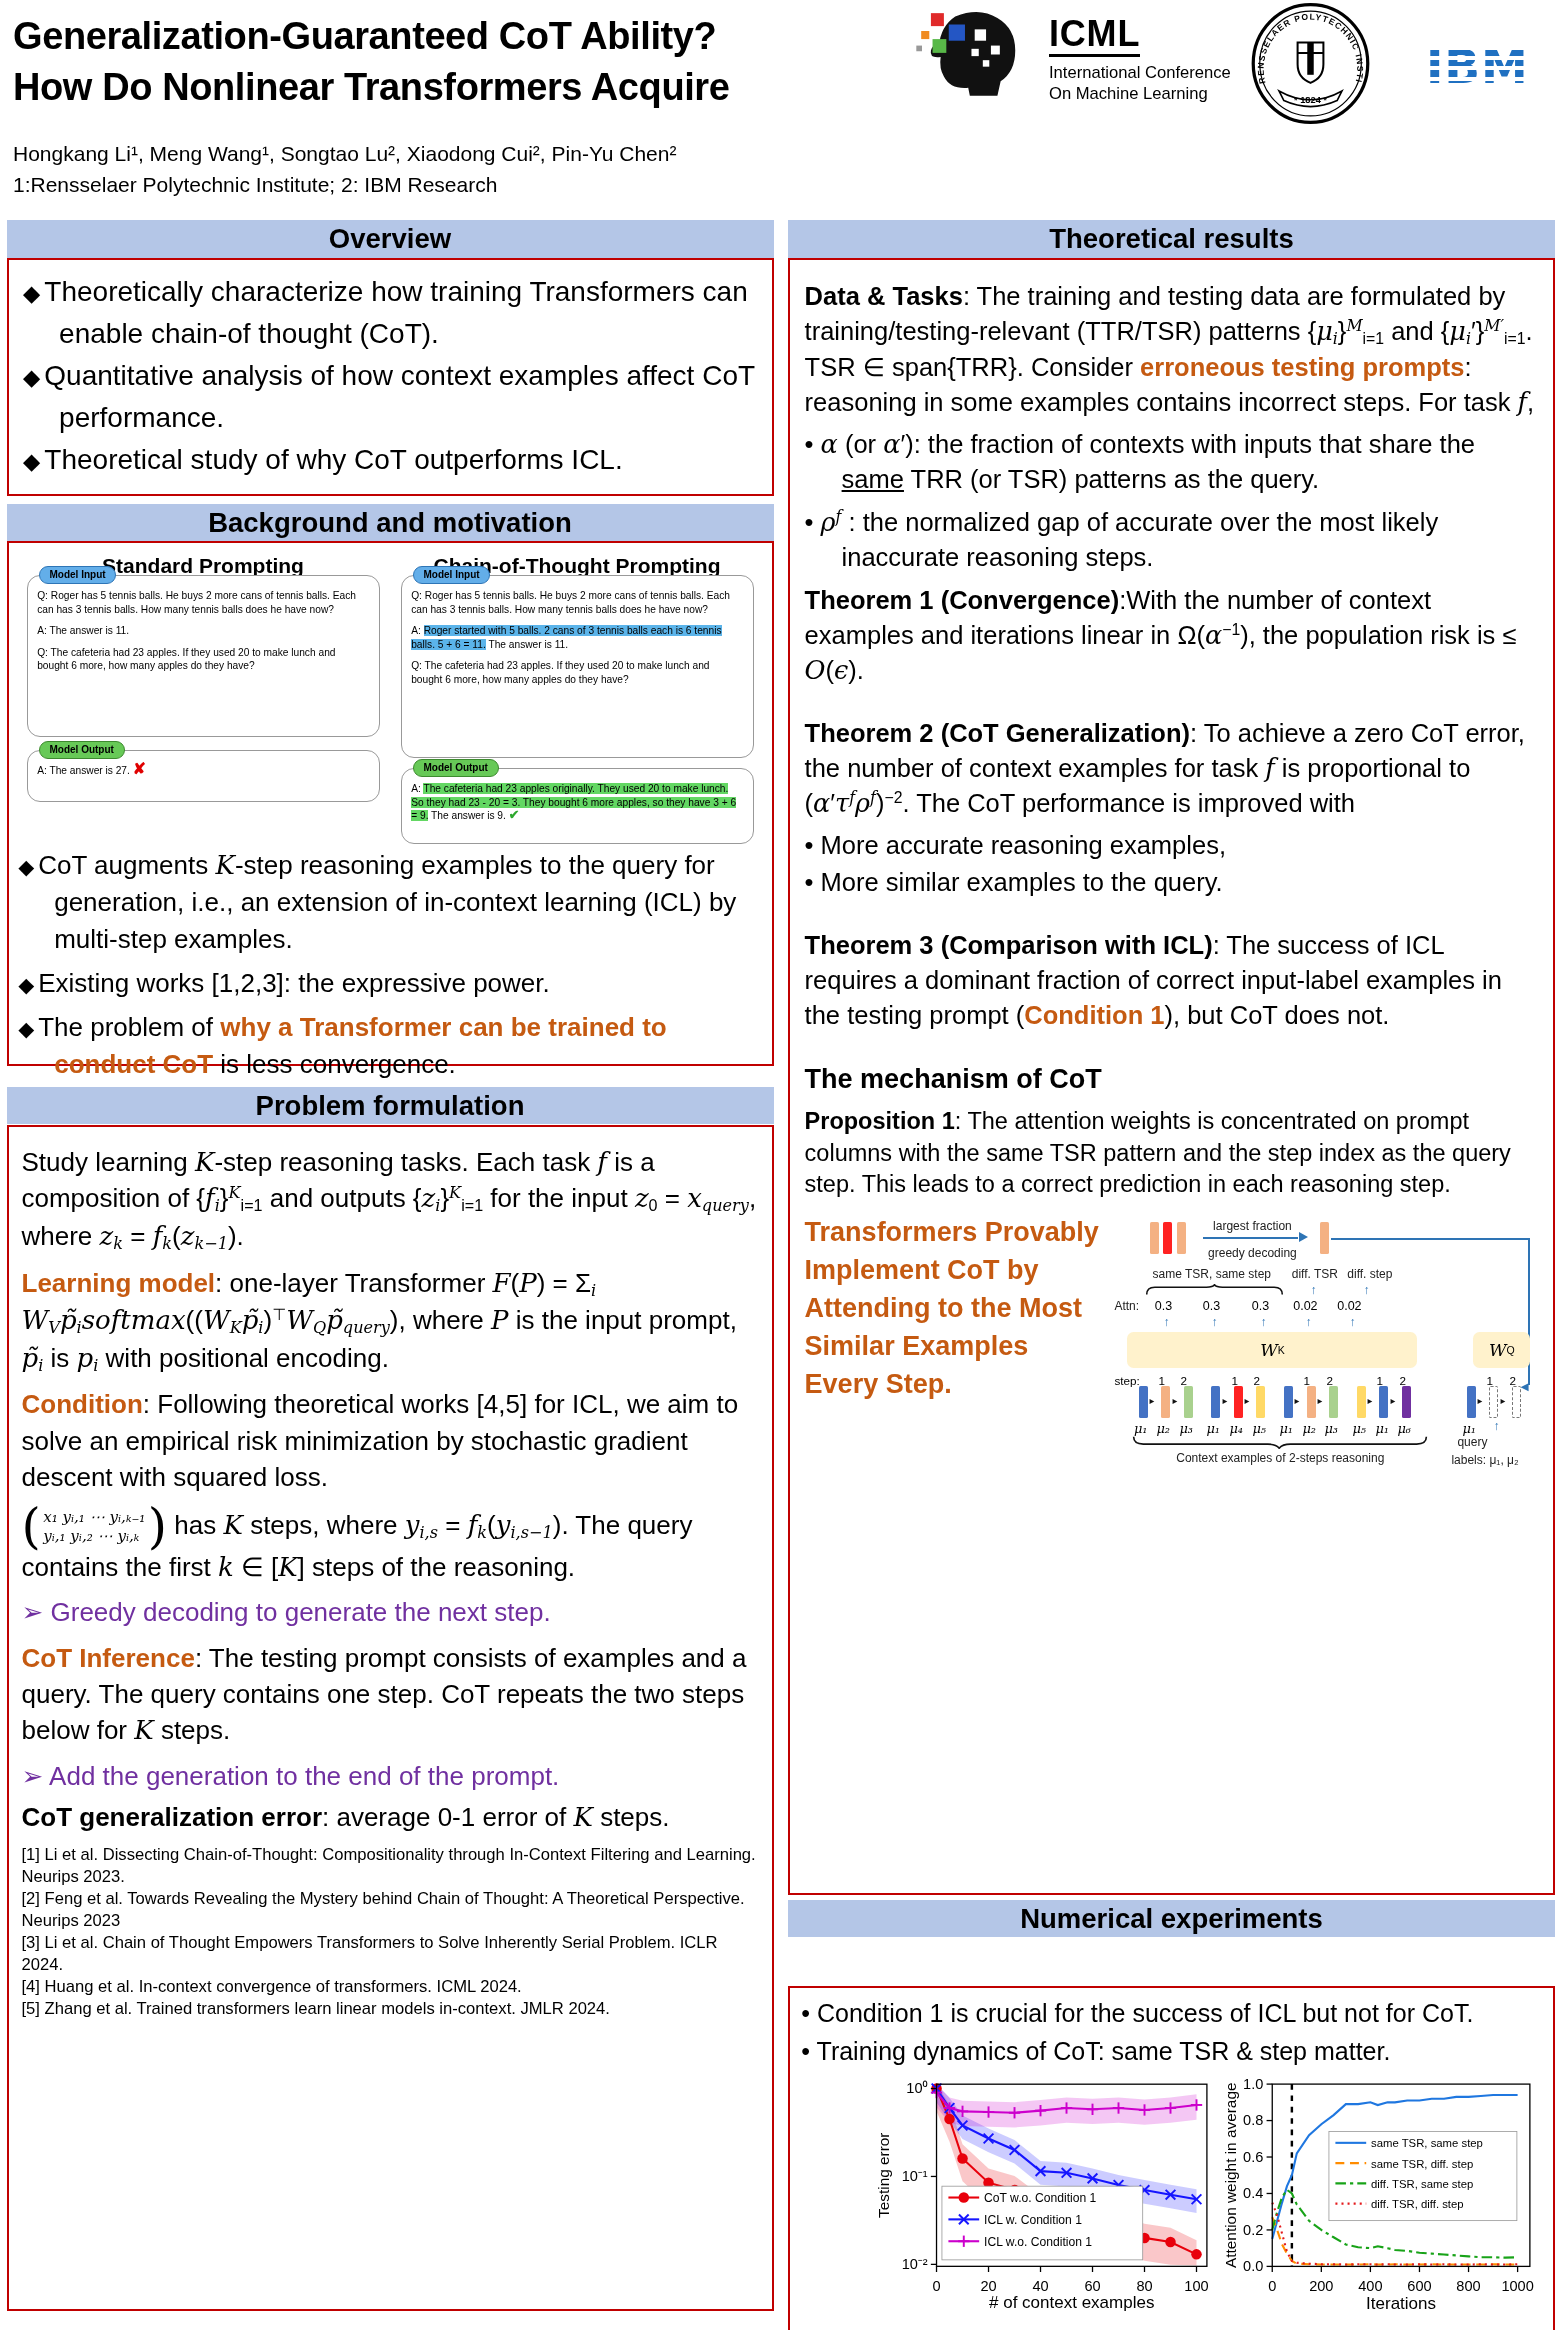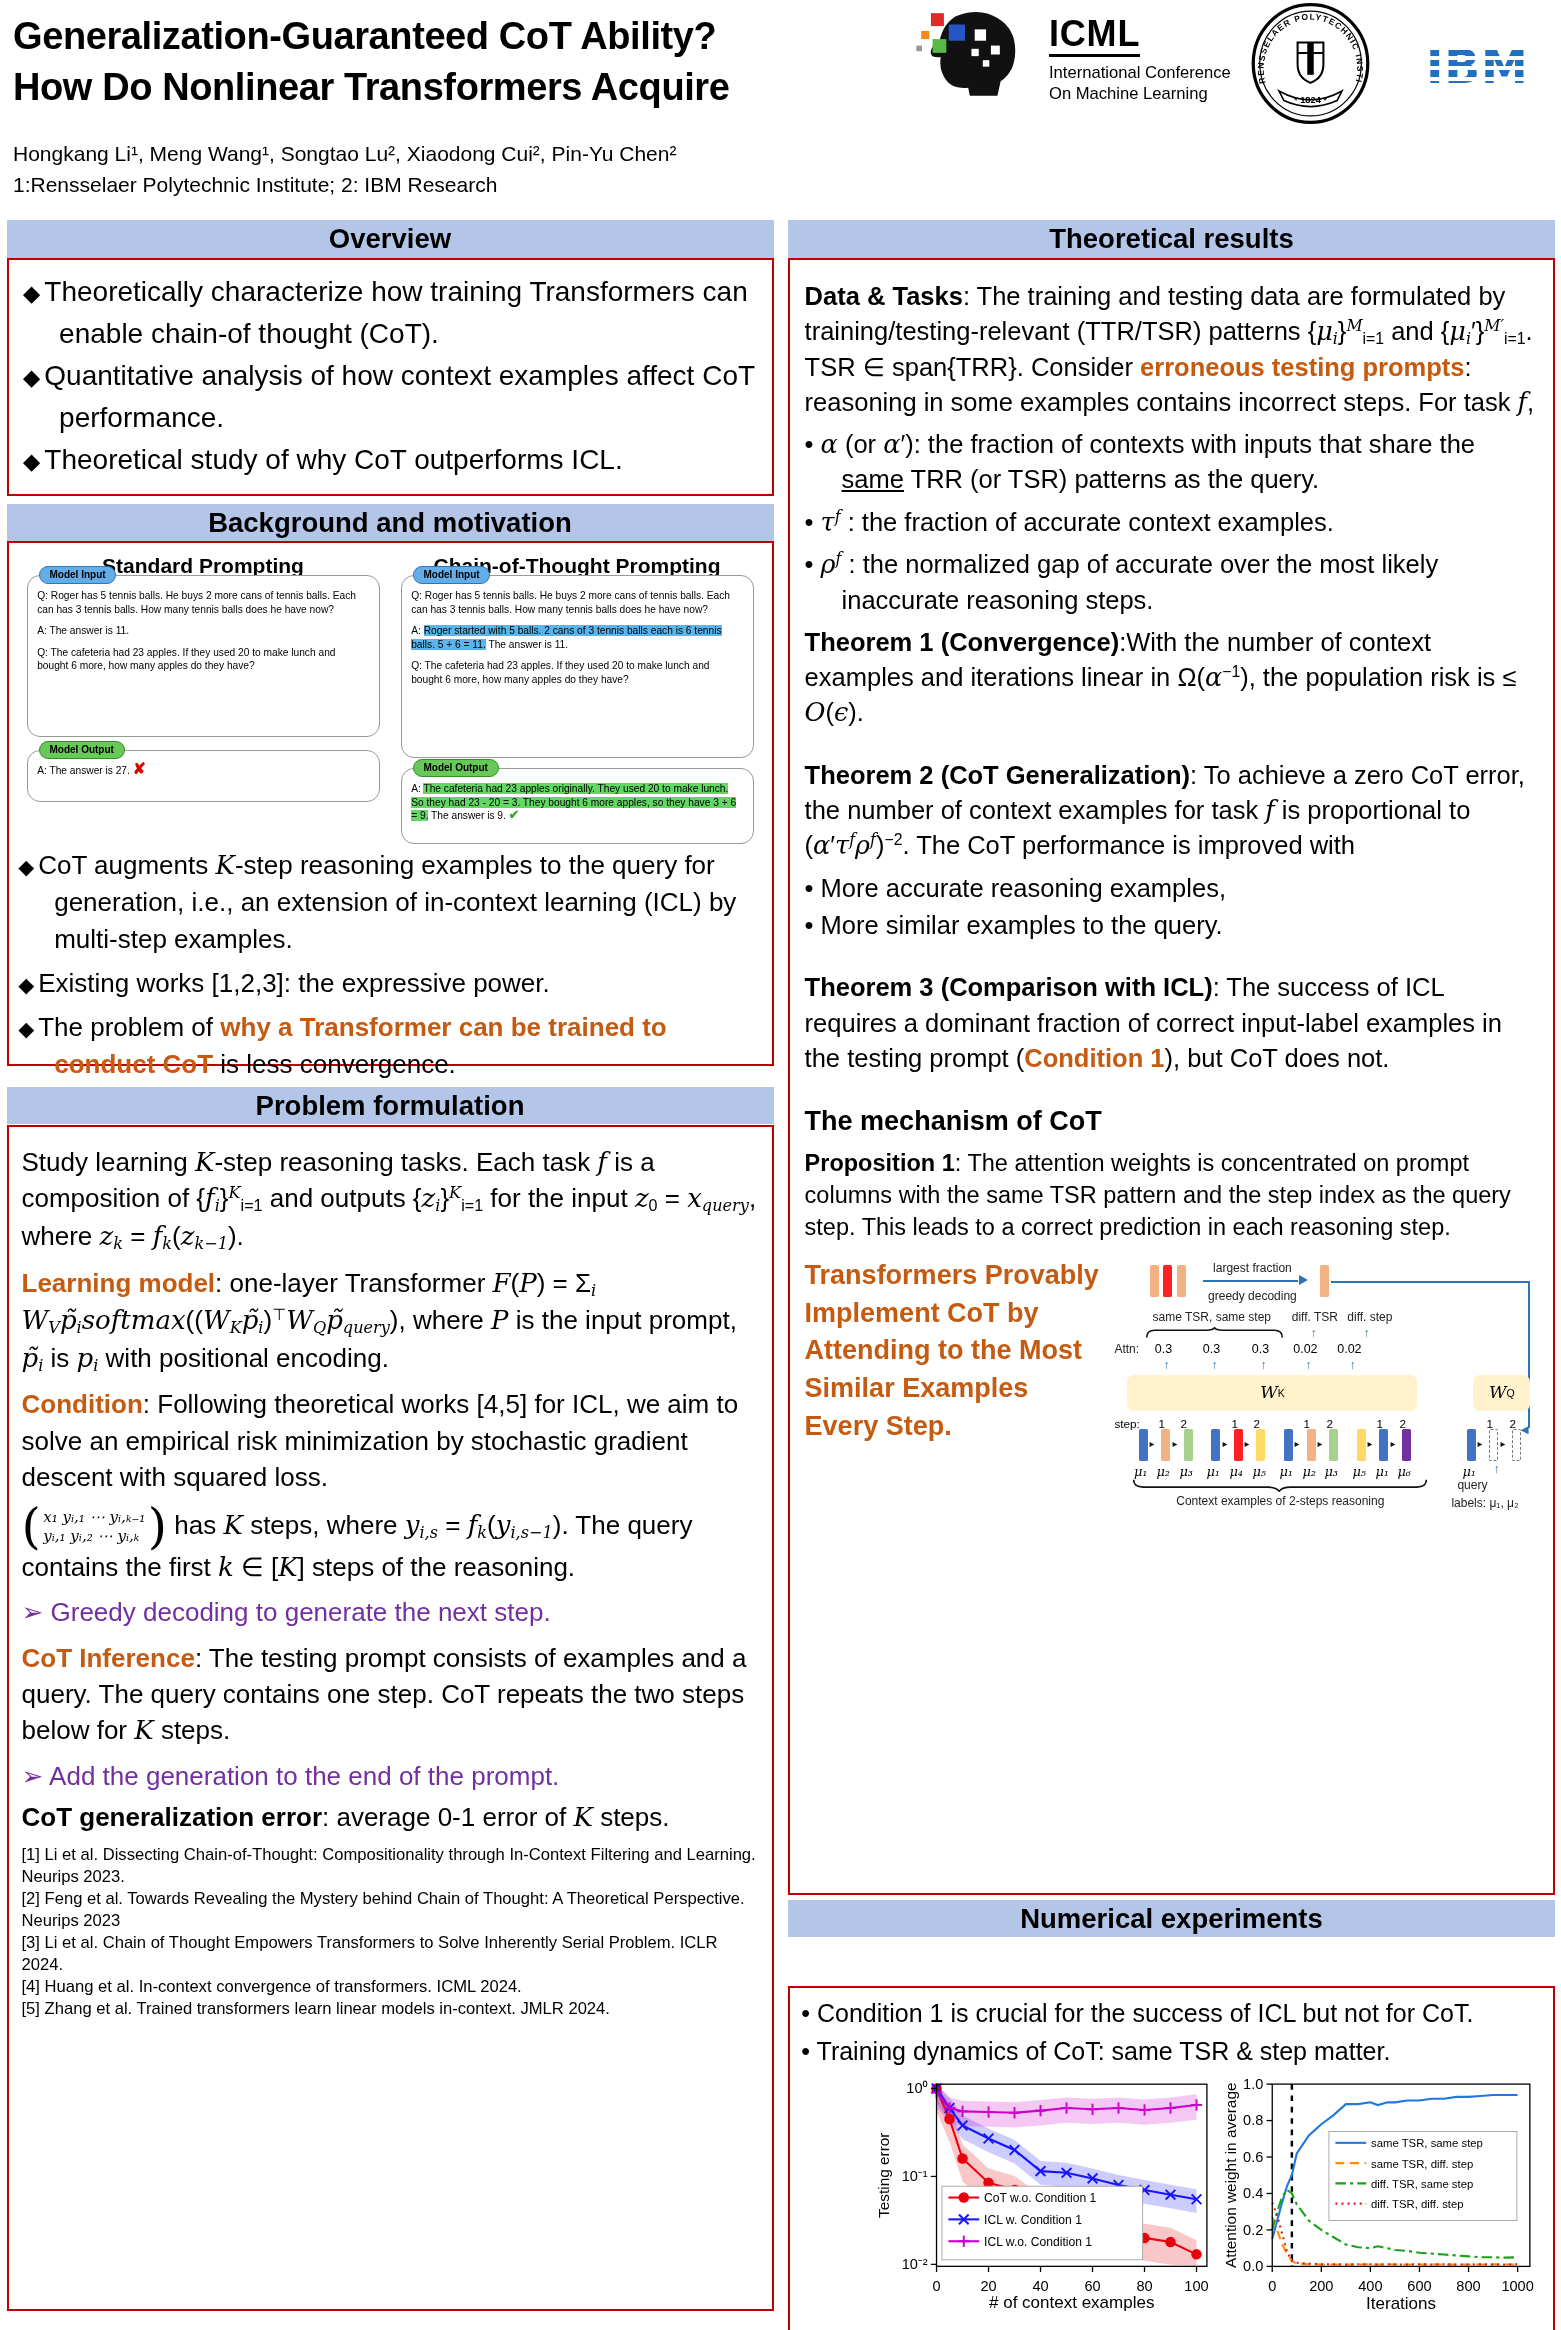--- a/index.html
+++ b/index.html
@@ -218,21 +218,20 @@
       <div>[3] Li et al. Chain of Thought Empowers Transformers to Solve Inherently Serial Problem. ICLR 2024.</div>
       <div>[4] Huang et al. In-context convergence of transformers. ICML 2024.</div>
       <div>[5] Zhang et al. Trained transformers learn linear models in-context. JMLR 2024.</div>
     </div>
   </div>
 
   <div class="col-hdr" id="h-th">Theoretical results</div>
   <div class="rbox" id="b-th">
     <div class="para-t"><span class="b">Data &amp; Tasks</span><span>: The training and testing data are formulated by training/testing-relevant (TTR/TSR) patterns {</span><span class="i">μ</span><span class="i sub">i</span><span>}</span><span class="i sup">M</span><span class="sub">i=1</span><span> and {</span><span class="i">μ</span><span class="i sub">i</span><span>′</span><span>}</span><span class="i sup">M′</span><span class="sub">i=1</span><span>. TSR ∈ span{TRR}. Consider </span><span class="org">erroneous testing prompts</span><span>: reasoning in some examples contains incorrect steps. For task </span><span class="i">f</span><span>,</span></div>
     <div class="para-t tb"><span>•   </span><span class="i">α</span><span> (or </span><span class="i">α</span><span>′): the fraction of contexts with inputs that share the </span><span class="u">same</span><span> TRR (or TSR) patterns as the query.</span></div>
-    <div class="para-t tb"><span>•   </span><span class="i">τ</span><span class="i sup">f</span><span> : the fraction of accurate context examples.</span></div>
     <div class="para-t tb"><span>•   </span><span class="i">ρ</span><span class="i sup">f</span><span> : the normalized gap of accurate over the most likely inaccurate reasoning steps.</span></div>
     <div class="para-t"><span class="b">Theorem 1 (Convergence)</span><span>:With the number of context examples and iterations linear in Ω(</span><span class="i">α</span><span class="sup">−1</span><span>), the population risk is ≤ </span><span class="i">O</span><span>(</span><span class="i">ϵ</span><span>).</span></div>
     <div class="para-t gap-t"><span class="b">Theorem 2 (CoT Generalization)</span><span>: To achieve a zero CoT error, the number of context examples for task </span><span class="i">f</span><span> is proportional to (</span><span class="i">α</span><span>′</span><span class="i">τ</span><span class="i sup">f</span><span class="i">ρ</span><span class="i sup">f</span><span>)</span><span class="sup">−2</span><span>. The CoT performance is improved with</span></div>
     <div class="para-t tb" style="margin:1.6px 0"><span>•   More accurate reasoning examples,</span></div>
     <div class="para-t tb" style="margin:1.6px 0"><span>•   More similar examples to the query.</span></div>
     <div class="para-t gap-t"><span class="b">Theorem 3 (Comparison with ICL)</span><span>: The success of ICL requires a dominant fraction of correct input-label examples in the testing prompt (</span><span class="org">Condition 1</span><span>), but CoT does not.</span></div>
     <div class="para-t gap-t b" style="font-size:27px">The mechanism of CoT</div>
     <div class="para-t" style="font-size:23.5px;line-height:1.36"><span class="b">Proposition 1</span><span>: The attention weights is concentrated on prompt columns with the same TSR pattern and the step index as the query step. This leads to a correct prediction in each reasoning step.</span></div>
     <div id="mech-row">
       <div id="mech-headline">Transformers Provably Implement CoT by Attending to the Most Similar Examples Every Step.</div>

